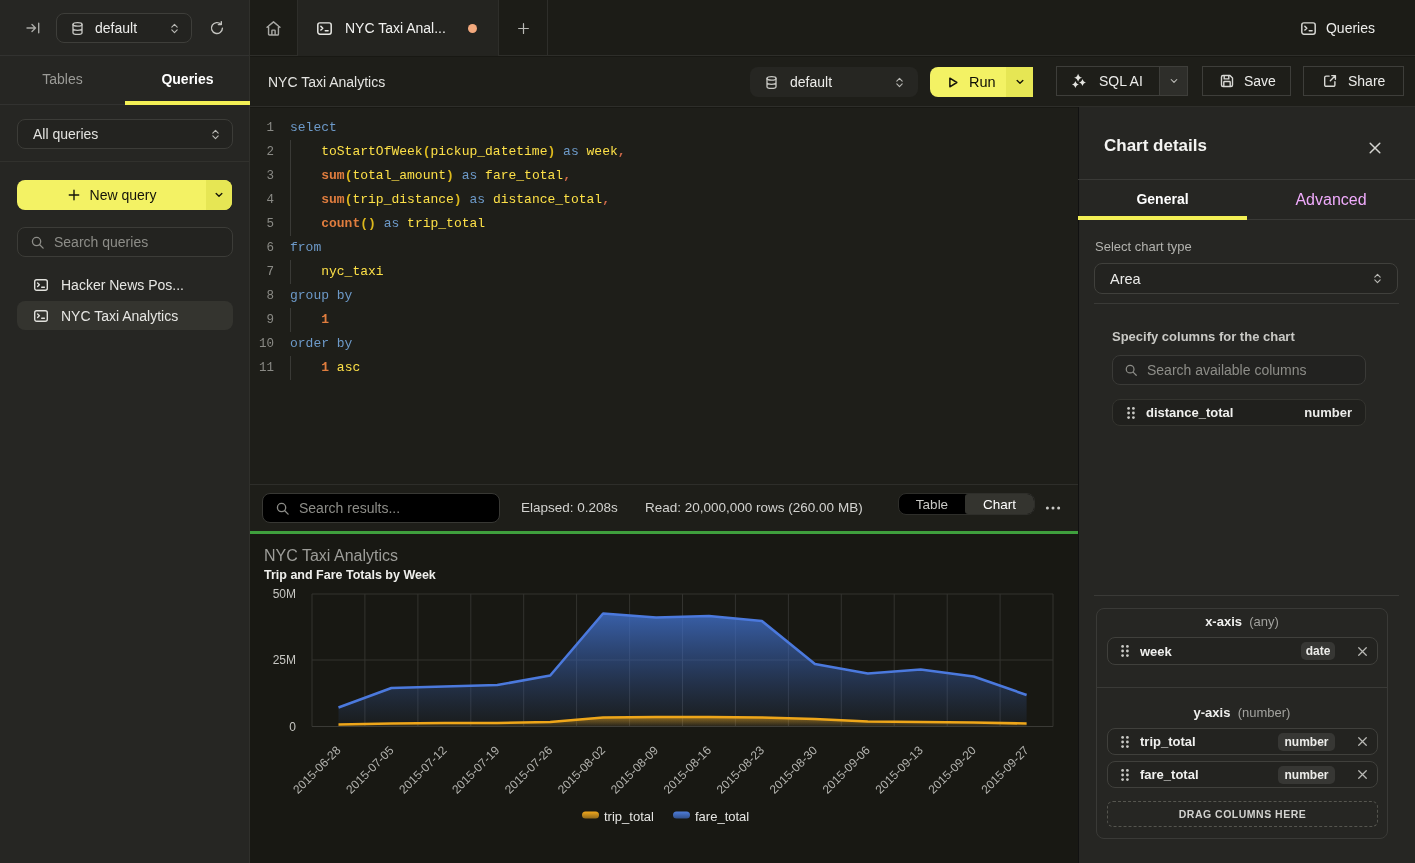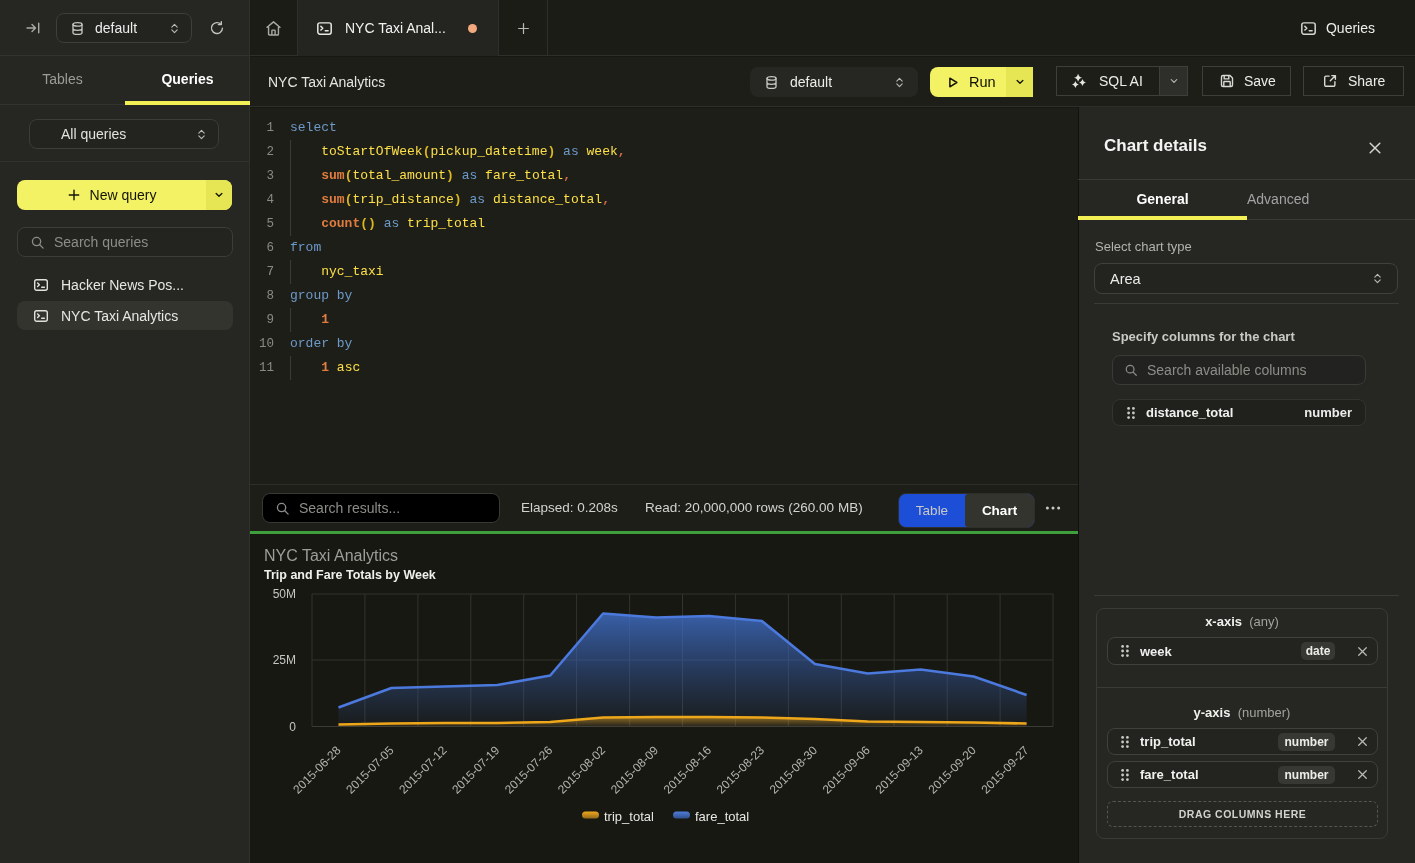--- a/index.html
+++ b/index.html
@@ -10,21 +10,21 @@
   .ico { fill:none; stroke-linecap:round; stroke-linejoin:round; }
   
   #sidebar { left:0; top:0; width:250px; height:863px; background:#262623; border-right:1px solid #30302c; }
   #sb-top { left:0; top:0; width:249px; height:56px; border-bottom:1px solid #323230; }
   .select { background:#262622; border:1px solid #3c3c38; border-radius:8px; display:flex; align-items:center; }
   #sb-sel { left:56px; top:13px; width:136px; height:30px; background:#232320; border-color:#3e3e3a; }
   #sb-tabs { left:0; top:56px; width:249px; height:49px; border-bottom:1px solid #323230; }
   #sb-tabs .t1 { left:0; top:0; width:125px; height:49px; line-height:47px; text-align:center; color:#9b9b97; font-size:14px; }
   #sb-tabs .t2 { left:125px; top:0; width:125px; height:49px; line-height:47px; text-align:center; color:#ffffff; font-size:14px; font-weight:bold; }
   #sb-underline { left:125px; top:101px; width:125px; height:4px; background:#f3f055; }
-  #allq { left:29px; top:119px; width:190px; height:30px; background:#232320;padding-left:16px; }
+  #allq { left:17px; top:119px; width:216px; height:30px; background:#232320; }
   #sb-div1 { left:0; top:161px; width:249px; height:1px; background:#31312d; }
   #newq { left:17px; top:180px; width:215px; height:30px; border-radius:8px; background:#f3f264; overflow:hidden; }
   #sb-search { left:17px; top:227px; width:216px; height:30px; background:#232320; border:1px solid #3c3c38; border-radius:8px; display:flex; align-items:center; }
   .qrow { left:17px; width:216px; height:29px; display:flex; align-items:center; color:#e6e6e3; font-size:14px; }
   
   #strip { left:250px; top:0; width:1165px; height:56px; background:#1c1c17; border-bottom:1px solid #2e2e2a; }
   #home { left:250px; top:0; width:48px; height:56px; border-right:1px solid #2e2e2a; display:flex; align-items:center; justify-content:center; }
   #tab { left:298px; top:0; width:201px; height:56px; background:#242420; border-right:1px solid #2e2e2a; display:flex; align-items:center; }
   #plusbtn { left:499px; top:0; width:49px; height:56px; border-right:1px solid #2e2e2a; display:flex; align-items:center; justify-content:center; }
   #topq { right:40px; top:0; height:56px; display:flex; align-items:center; gap:9px; color:#ececea; font-size:14px; }
@@ -269,23 +269,23 @@
     <svg style="margin-left:12px" width="15" height="15" viewBox="0 0 16 16">
         <g class="ico" stroke="#8d8d88" stroke-width="1.4">
           <circle cx="7" cy="7" r="4.4"></circle>
           <path d="M10.4 10.4 14 14"></path>
         </g>
       </svg>
     <span style="margin-left:9px;color:#8d8d88;font-size:14px;">Search results...</span>
   </div>
   <div class="abs" style="left:521px;top:484px;height:47px;display:flex;align-items:center;color:#d2d2cf;font-size:13.5px;">Elapsed: 0.208s</div>
   <div class="abs" style="left:645px;top:484px;height:47px;display:flex;align-items:center;color:#d2d2cf;font-size:13.5px;">Read: 20,000,000 rows (260.00 MB)</div>
-  <div class="abs" style="left:898px;top:493px;width:137px;height:35px;border-radius:8px;background:#1d4ed8;border:1px solid #2e2e2a;display:flex;overflow:hidden;">
+  <div class="abs" style="left:898px;top:493px;width:137px;height:22px;border-radius:8px;background:#000000;border:1px solid #2e2e2a;display:flex;overflow:hidden;">
     <div style="width:67px;display:flex;align-items:center;justify-content:center;color:#c9c9c6;font-size:13.5px;">Table</div>
-    <div style="width:70px;display:flex;align-items:center;justify-content:center;color:#ffffff;font-size:13.5px;font-weight:bold;background:#34342f;border-radius:3px;">Chart</div>
+    <div style="width:70px;display:flex;align-items:center;justify-content:center;color:#ffffff;font-size:13.5px;font-weight:normal;background:#34342f;border-radius:3px;">Chart</div>
   </div>
   <svg class="abs" style="left:1045px;top:505px" width="16" height="6" viewBox="0 0 16 6">
       <g fill="#c9c9c5">
         <circle cx="2.4" cy="3" r="1.5"></circle>
         <circle cx="8" cy="3" r="1.5"></circle>
         <circle cx="13.6" cy="3" r="1.5"></circle>
       </g>
     </svg>
   <div id="greenline" class="abs"></div>
 
@@ -360,21 +360,21 @@
 
   <div id="rpanel" class="abs"></div>
   <div class="abs" style="left:1104px;top:136px;color:#f4f4f2;font-size:17px;font-weight:bold;">Chart details</div>
   <svg class="abs" style="left:1368px;top:141px" width="14" height="14" viewBox="0 0 14 14">
       <g class="ico" stroke="#d4d4d0" stroke-width="1.5">
         <path d="M2.2 2.2 11.8 11.8M11.8 2.2 2.2 11.8"></path>
       </g>
     </svg>
   <div class="abs" style="left:1078px;top:179px;width:337px;height:1px;background:#3a3a37;"></div>
   <div class="abs" style="left:1078px;top:180px;width:169px;height:40px;line-height:39px;text-align:center;color:#ffffff;font-size:14px;font-weight:bold;">General</div>
-  <div class="abs" style="left:1247px;top:180px;width:168px;height:40px;line-height:39px;text-align:left;color:#a3a3a3;font-size:14px;">Advanced</div>
+  <div class="abs" style="left:1247px;top:180px;width:168px;height:40px;line-height:39px;text-align:center;color:#f0abfc;font-size:16px;">Advanced</div>
   <div class="abs" style="left:1247px;top:219px;width:168px;height:1px;background:#3a3a37;"></div>
   <div class="abs" style="left:1078px;top:216px;width:169px;height:4px;background:#f3f055;"></div>
   <div class="abs plabel" style="left:1095px;top:239px;">Select chart type</div>
   <div class="abs prow" style="left:1094px;top:263px;width:304px;height:31px;">
     <span style="margin-left:15px;color:#ececea;font-size:14.5px;">Area</span>
     <svg style="margin-left:auto;margin-right:13px" width="13" height="13" viewBox="0 0 16 16">
         <g class="ico" stroke="#b9b9b5" stroke-width="1.4">
           <path d="M4.7 6.2 8 2.9l3.3 3.3M4.7 9.8 8 13.1l3.3-3.3"></path>
         </g>
       </svg>

